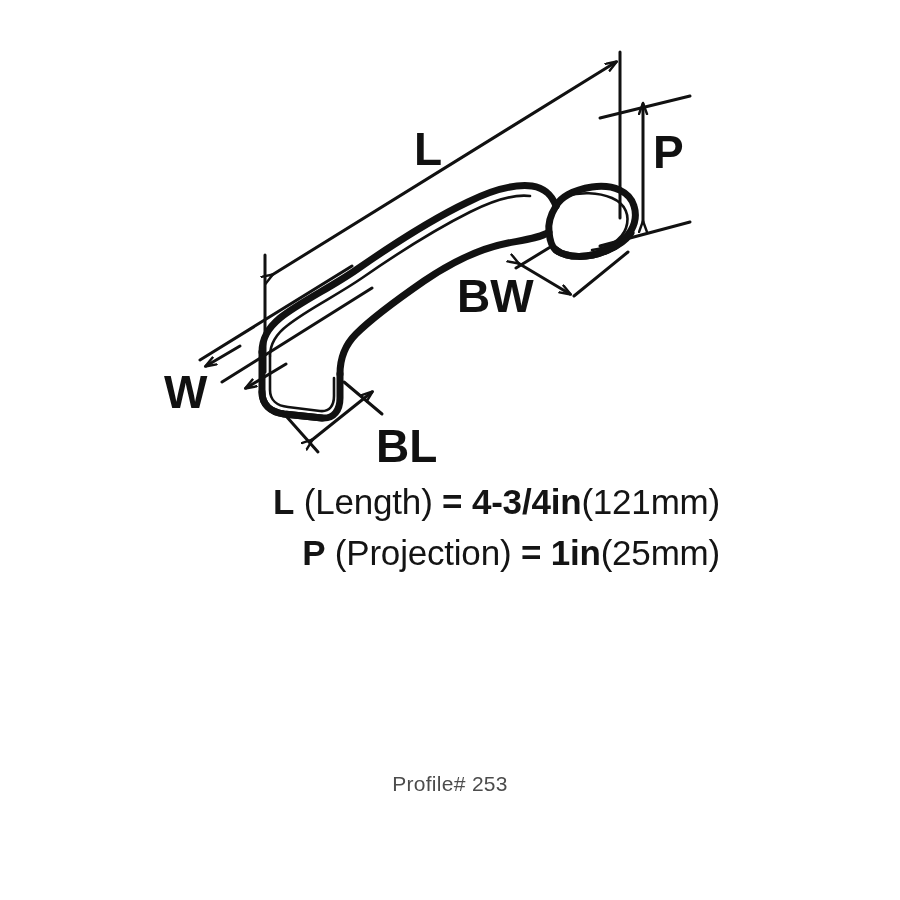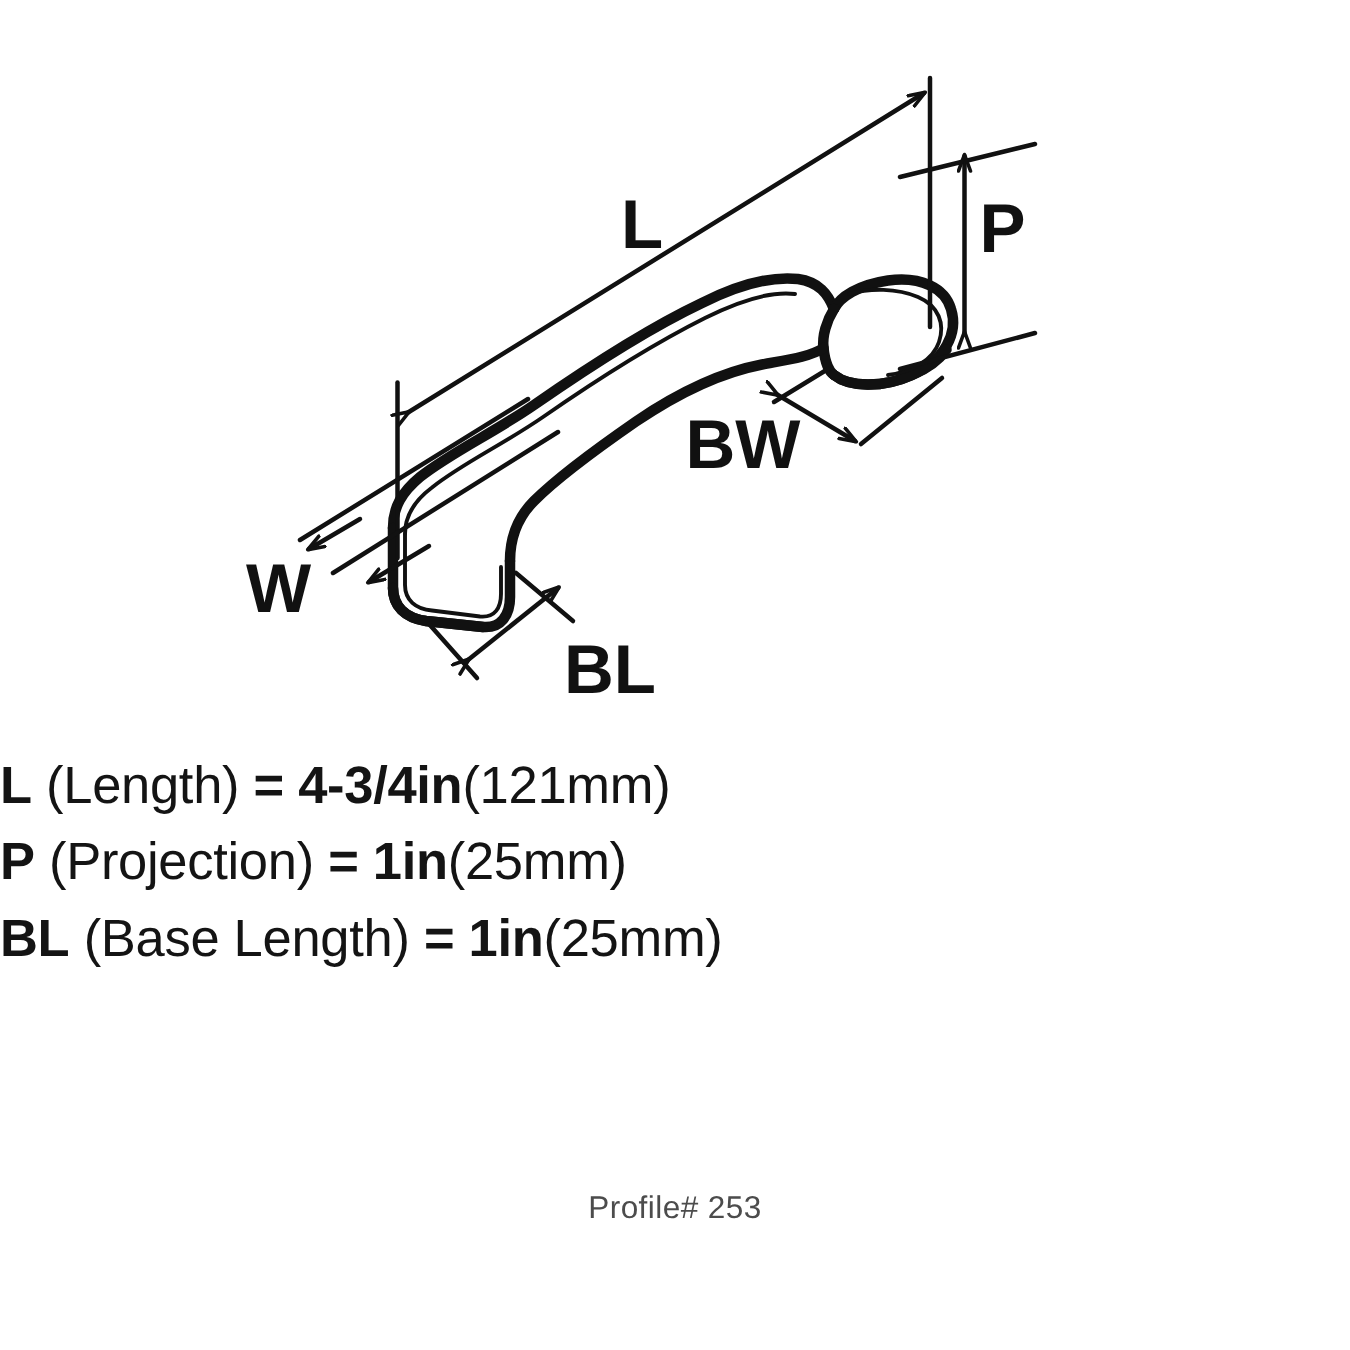--- a/index.html
+++ b/index.html
@@ -40,23 +40,23 @@
   .dim-label {
     font-family: "Liberation Sans", sans-serif;
     font-weight: bold;
     fill: #111111;
   }
 
   
   #specs {
     position: absolute;
     left: 0;
-    top: 498px;
+    top: 476px;
     width: 720px;
-    text-align: left;
+    text-align: right;
   }
   .spec-line {
     font-family: "Liberation Sans", sans-serif;
     font-size: 35px;
     line-height: 51px;
     white-space: nowrap;
     color: #141414;
     letter-spacing: -0.2px;
   }
   .spec-line .code {
@@ -78,21 +78,20 @@
   #profile {
     position: absolute;
     left: 0;
     top: 772px;
     width: 900px;
     text-align: center;
     font-family: "Liberation Sans", sans-serif;
     font-size: 21px;
     color: #4c4c4c;
     letter-spacing: 0.3px;
-    margin-top: 22px;
   }
 </style>
 </head>
 <body>
 
 <div id="stage">
 
   <div id="drawing">
     <svg viewBox="0 0 900 490" xmlns="http://www.w3.org/2000/svg">
 
@@ -228,22 +227,19 @@
 
     <div class="spec-line">
       <span class="code">L</span><span class="desc"> (Length)</span><span class="eq"> = </span><span class="val">4-3/4in</span><span class="metric">(121mm)</span>
     </div>
 
 
     <div class="spec-line">
       <span class="code">P</span><span class="desc"> (Projection)</span><span class="eq"> = </span><span class="val">1in</span><span class="metric">(25mm)</span>
     </div>
 
-    <div class="spec-line">
-      <span class="code">BL</span><span class="desc"> (Base Length)</span><span class="eq"> = </span><span class="val">1in</span><span class="metric">(25mm)</span>
-    </div>
 
 
   </div>
 
   <div id="profile">Profile# 253</div>
 
 </div>
 
 </body></html>

